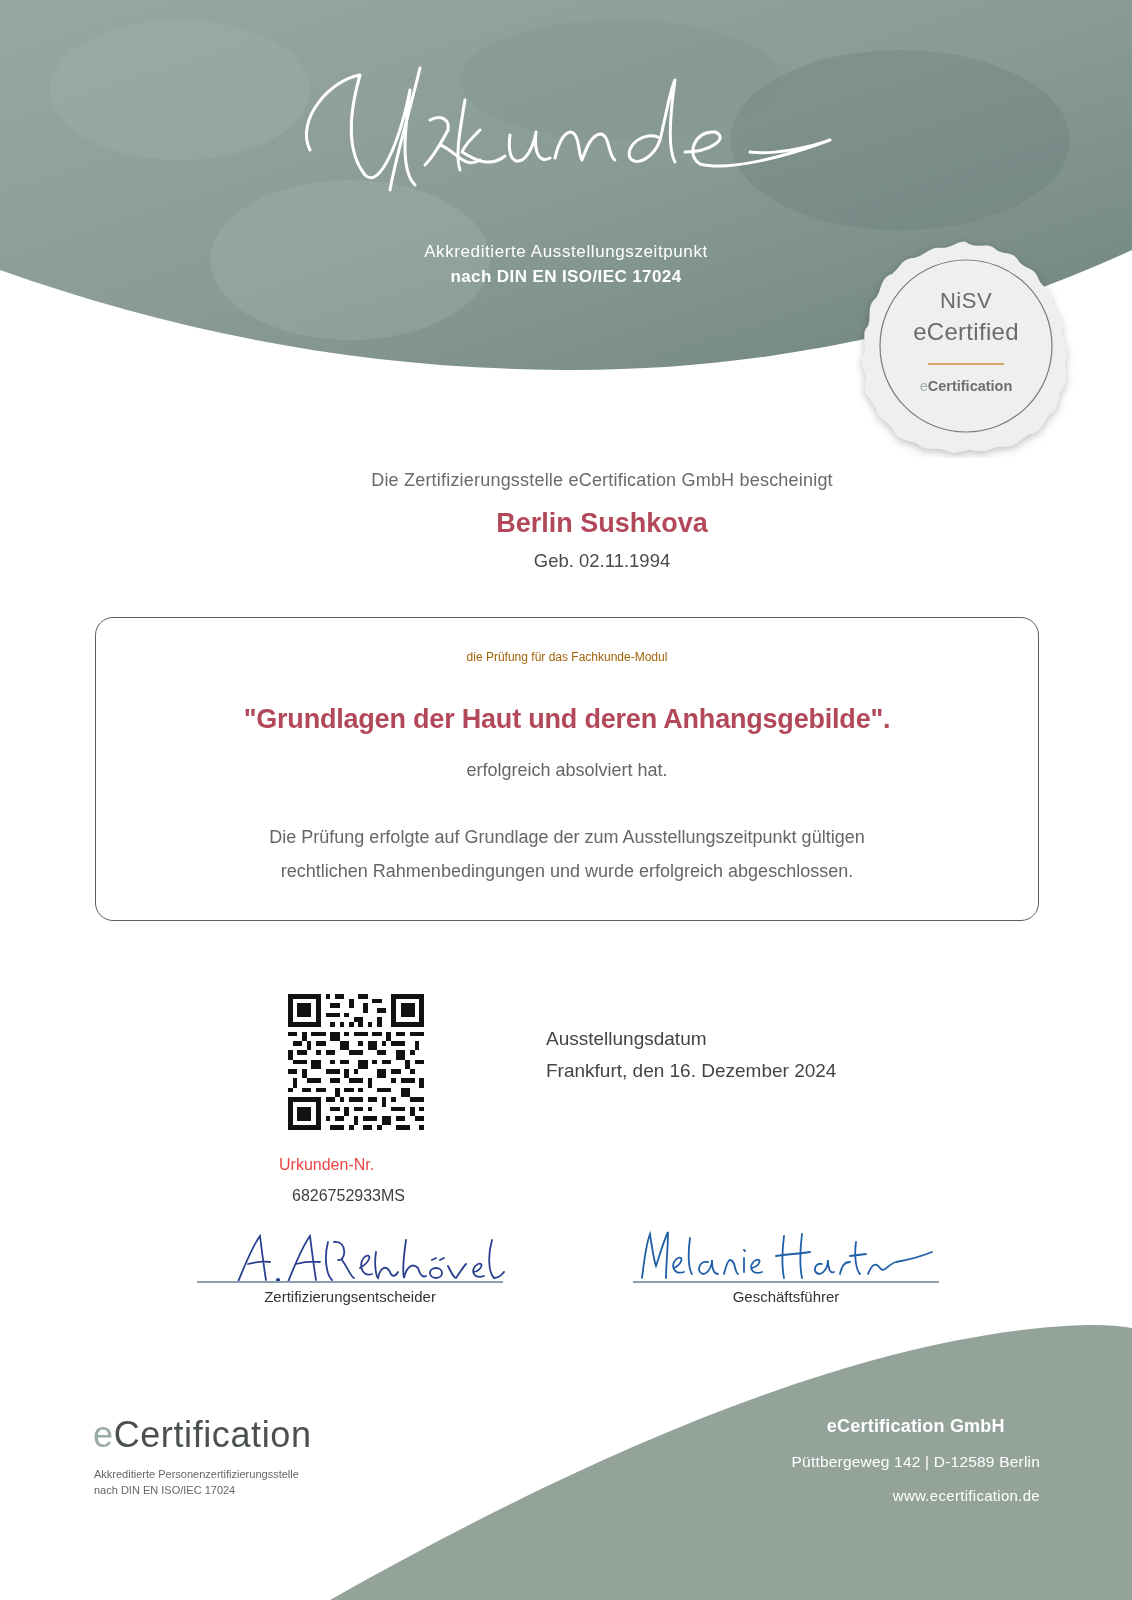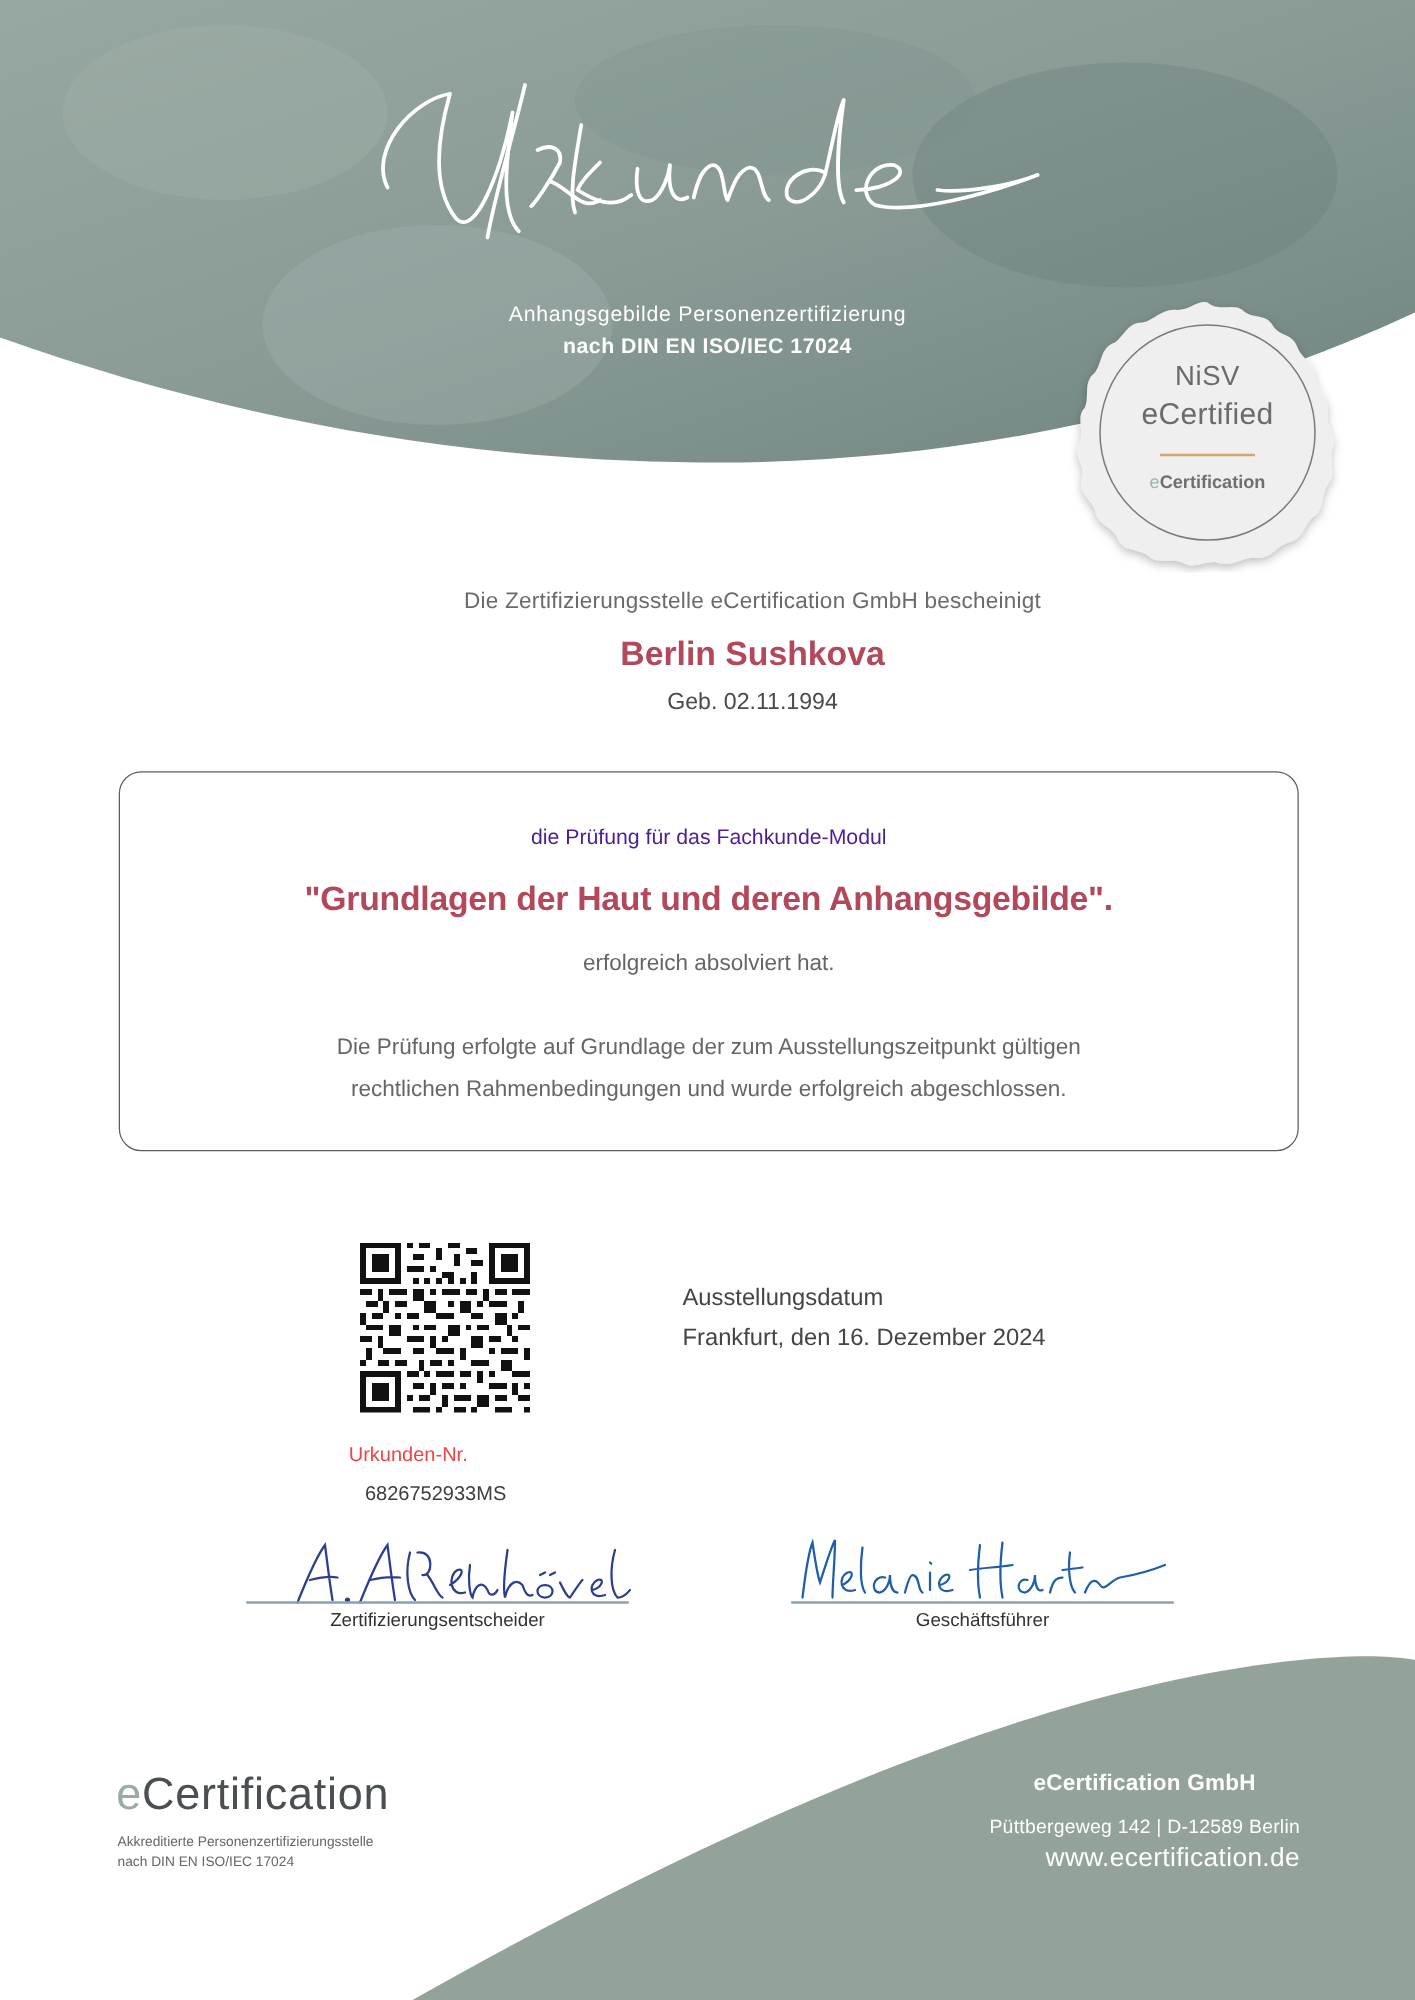--- a/index.html
+++ b/index.html
@@ -35,21 +35,21 @@
     .center-line { position: absolute; left: 0; width: 1132px; text-align: center; padding-left: 36px; }
     .certifies { top: 470px; font-size: 18px; color: #6a6a6a; letter-spacing: 0.2px; }
     .person-name { top: 508px; font-size: 27px; font-weight: bold; color: #b2485a; }
     .birth { top: 550px; font-size: 18.5px; color: #4a4a4a; }
 
     .exam-box {
       position: absolute; left: 95px; top: 617px; width: 944px; height: 304px;
       border: 1.5px solid #5e5e5e; border-radius: 18px; box-sizing: border-box;
     }
     .box-line { position: absolute; left: 0; width: 100%; text-align: center; }
-    .b1 { top: 42px; font-size: 17px; color: #4c1d95; }
+    .b1 { top: 32px; font-size: 12px; color: #a16207; }
     .b2 { top: 86px; font-size: 27px; font-weight: bold; color: #b2485a; letter-spacing: -0.2px; }
     .b3 { top: 142px; font-size: 18px; color: #666; }
     .b4 { top: 209px; font-size: 18px; color: #666; }
     .b5 { top: 243px; font-size: 18px; color: #666; }
 
     
     .qr { position: absolute; left: 288px; top: 994px; width: 136px; height: 136px; }
     .cert-no-label { position: absolute; left: 279px; top: 1156px; font-size: 16px; color: #ef4444; }
     .cert-no { position: absolute; left: 292px; top: 1187px; font-size: 16px; color: #3e3e3e; }
 
@@ -63,21 +63,21 @@
 
     
     .footer-bg { position: absolute; left: 0; top: 1320px; width: 1132px; height: 280px; }
     .logo { position: absolute; left: 93px; top: 1414px; font-size: 36px; color: #4a4f52; letter-spacing: 0.6px; }
     .logo .e { color: #9aaaa4; }
     .logo-sub { position: absolute; left: 94px; top: 1466px; font-size: 11px; line-height: 16px; color: #666; }
 
     .company { position: absolute; right: 92px; top: 1416px; text-align: right; color: #ffffff; }
     .company .name { font-size: 18px; font-weight: bold; letter-spacing: 0.2px; text-align: center; }
     .company .addr { font-size: 15.5px; margin-top: 16px; letter-spacing: 0.2px; }
-    .company .web { font-size: 21px; margin-top: 4px; letter-spacing: 0.3px; }
+    .company .web { font-size: 15px; margin-top: 16px; letter-spacing: 0.3px; }
   </style>
 </head>
 <body>
 
 <div class="header-bg">
   <svg width="1132" height="380" viewBox="0 0 1132 380">
     <defs>
       <linearGradient id="hg" x1="0" y1="0" x2="1" y2="1">
         <stop offset="0" stop-color="#97a7a1"></stop>
         <stop offset="0.5" stop-color="#8a9b96"></stop>
@@ -100,21 +100,21 @@
     <path d="M140,60 C150,55 160,58 158,70 C150,85 140,100 135,105 M150,85 C165,90 175,110 190,100"></path>
     <path d="M175,40 C170,70 165,95 170,110 M190,70 C180,80 175,85 172,92 C185,100 200,108 215,96"></path>
     <path d="M220,75 C218,90 220,105 232,100 C240,95 245,80 246,72 C244,90 248,104 260,98"></path>
     <path d="M265,98 C268,85 272,74 280,72 C290,72 288,95 292,100 C296,90 300,76 310,74 C320,74 318,96 325,100"></path>
     <path d="M370,78 C355,70 335,85 340,98 C348,108 365,95 370,80 C375,60 380,30 385,20 C380,55 378,90 385,102"></path>
     <path d="M395,92 C420,92 440,78 425,72 C405,70 395,95 410,104 C440,112 500,95 540,80 C520,88 480,95 460,92"></path>
   </svg>
 </div>
 
 <div class="header-sub">
-  <div class="l1">Anhangsgebilde Personenzertifizierung</div>
+  <div class="l1">Akkreditierte Ausstellungszeitpunkt</div>
   <div class="l2">nach DIN EN ISO/IEC 17024</div>
 </div>
 
 <div class="seal">
   <svg width="220" height="220" viewBox="0 0 220 220" style="position:absolute;left:0;top:0">
     <defs>
       <filter id="sh" x="-20%" y="-20%" width="140%" height="140%">
         <feDropShadow dx="0" dy="3" stdDeviation="4" flood-color="#000" flood-opacity="0.25"></feDropShadow>
       </filter>
     </defs>

